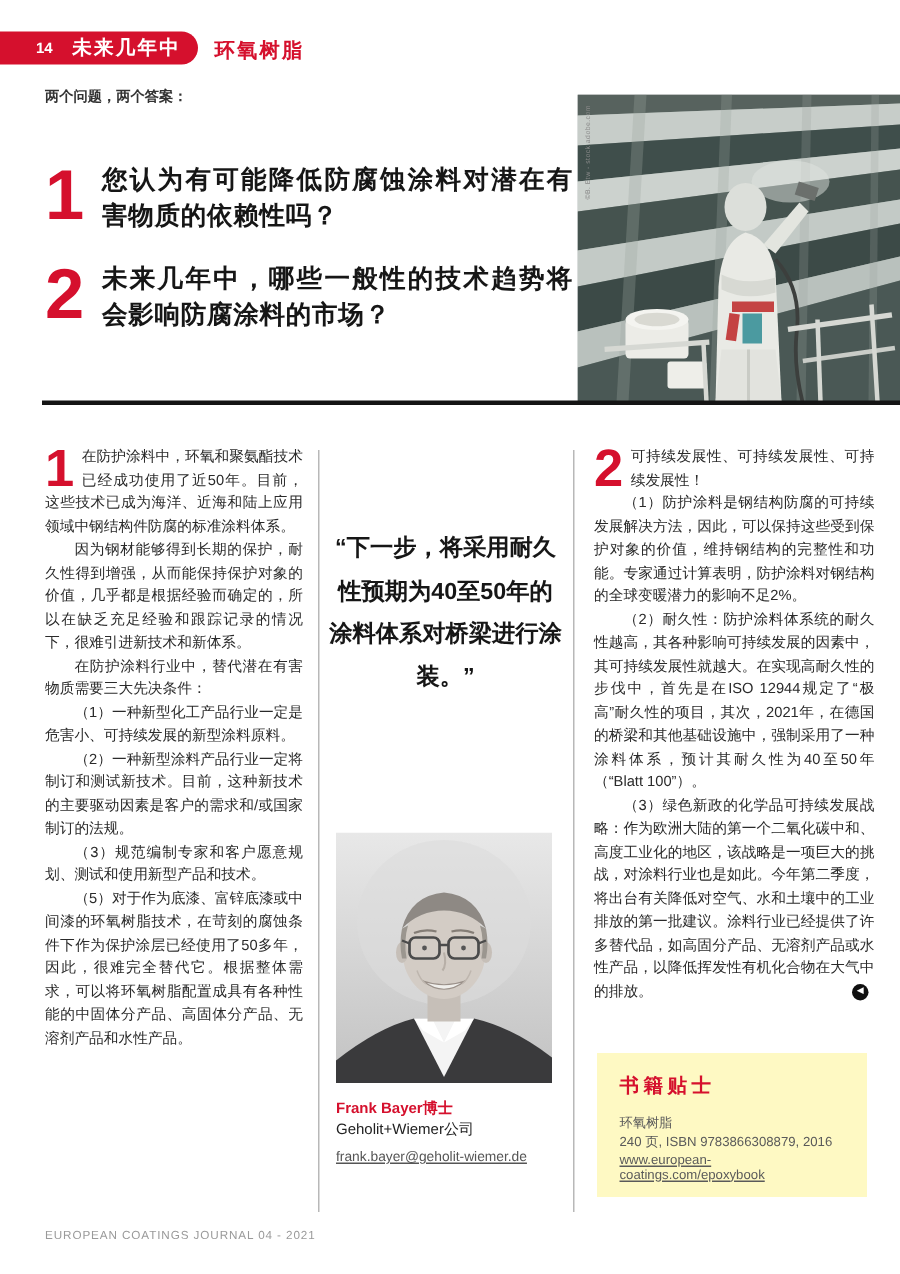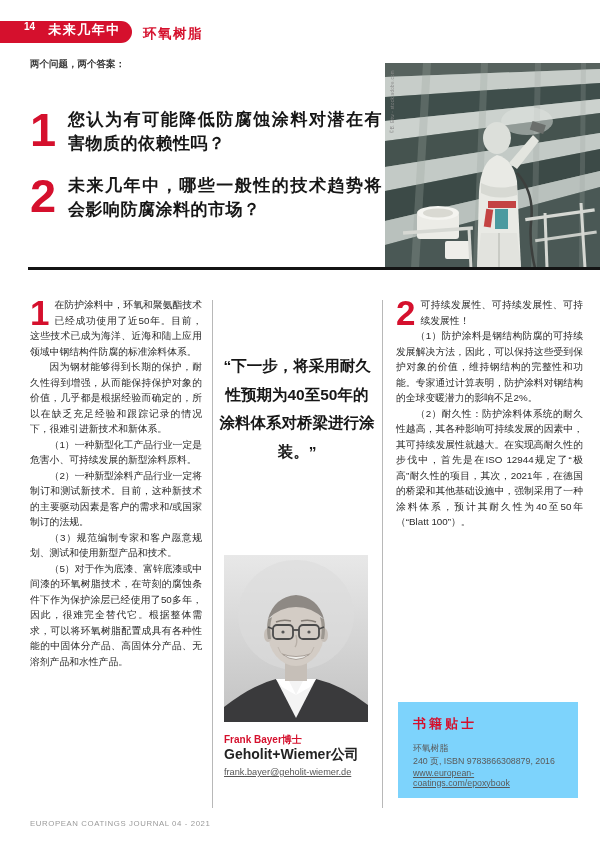--- a/index.html
+++ b/index.html
@@ -8,21 +8,21 @@
     --body:#2a2a2a;
   }
   html,body{margin:0;padding:0;background:#ffffff;}
   .page{
     position:relative;width:600px;height:849px;background:#ffffff;overflow:hidden;
     font-family:"Liberation Sans","DejaVu Sans",sans-serif;
   }
   
   .header-band{
     position:absolute;left:0;top:21px;width:132px;height:22px;background:var(--red);
-    border-radius:0 11px 11px 0;display:flex;
+    border-radius:0 11px 11px 0;display:flex;align-items:center;
   }
   .page-num{color:#fff;font-size:10px;font-weight:bold;margin-left:24px;}
   .section-label{color:#fff;font-size:13px;font-weight:bold;margin-left:13px;letter-spacing:1.5px;}
   .subsection-label{position:absolute;left:143px;top:25px;color:var(--red);font-size:13.5px;font-weight:bold;letter-spacing:1.5px;}
   
   .intro-label{position:absolute;left:30px;top:58px;font-size:9.5px;font-weight:bold;color:#333;}
   .question{position:absolute;left:30px;display:flex;gap:10px;width:352px;}
   .q1{top:108px;} .q2{top:174px;}
   .q-num{color:var(--red);font-size:47px;font-weight:800;line-height:0.95;width:28px;flex:0 0 auto;}
   .q-text{font-size:17px;font-weight:bold;color:#161616;line-height:1.42;letter-spacing:0.5px;text-align:justify;}
@@ -49,25 +49,25 @@
     border-radius:50%;font-size:6px;line-height:11px;text-align:center;text-indent:0;display:inline-block;
   }
   
   .pull-quote{
     position:absolute;left:219px;top:352px;width:156px;text-align:center;
     font-size:15.5px;font-weight:bold;color:#161616;line-height:1.85;
   }
   .portrait{position:absolute;left:224px;top:555px;width:144px;height:167px;}
   .caption{position:absolute;left:224px;top:733px;width:152px;}
   .cap-name{color:var(--red);font-weight:bold;font-size:10px;line-height:14px;}
-  .cap-company{color:#222;font-weight:bold;font-size:14px;line-height:14px;}
+  .cap-company{color:#222;font-weight:normal;font-size:10px;line-height:14px;}
   .cap-role{color:#555;font-size:9.5px;line-height:14px;}
   .cap-email{color:#555;font-size:9.2px;line-height:15px;text-decoration:underline;display:inline-block;cursor:pointer;}
   
-  .book-box{position:absolute;left:398px;top:702px;width:180px;height:96px;background:#7dd3fc;box-sizing:border-box;padding:13px 15px;}
+  .book-box{position:absolute;left:398px;top:702px;width:180px;height:96px;background:#fef9c3;box-sizing:border-box;padding:13px 15px;}
   .book-title{color:var(--red);font-size:13px;font-weight:bold;letter-spacing:3px;margin:0 0 9px 0;}
   .book-name{font-size:8.8px;color:#5a5a5a;line-height:1.45;}
   .book-details{font-size:8.8px;color:#5a5a5a;line-height:1.45;}
   .book-url{font-size:8.8px;color:#5a5a5a;text-decoration:underline;display:inline-block;margin-top:0;cursor:pointer;}
   
   .footer{position:absolute;left:30px;top:819px;font-size:7.8px;color:#9a9a9a;letter-spacing:0.6px;}
 </style>
 </head>
 <body>
 
@@ -139,20 +139,21 @@
   <div class="photo-credit">©B. Etw - stock.adobe.com</div>
 
   <div class="divider"></div>
 
   <div class="vsep vsep1"></div>
   <div class="vsep vsep2"></div>
 
   <div class="body-col col-a">
     <p class="lead"><span class="dropcap">1</span><span>在防护涂料中，环氧和聚氨酯技术已经成功使用了近50年。目前，这些技术已成为海洋、近海和陆上应用领域中钢结构件防腐的标准涂料体系。</span></p>
     <p>因为钢材能够得到长期的保护，耐久性得到增强，从而能保持保护对象的价值，几乎都是根据经验而确定的，所以在缺乏充足经验和跟踪记录的情况下，很难引进新技术和新体系。</p>
+    <p>在防护涂料行业中，替代潜在有害物质需要三大先决条件：</p>
     <p>（1）一种新型化工产品行业一定是危害小、可持续发展的新型涂料原料。</p>
     <p>（2）一种新型涂料产品行业一定将制订和测试新技术。目前，这种新技术的主要驱动因素是客户的需求和/或国家制订的法规。</p>
     <p>（3）规范编制专家和客户愿意规划、测试和使用新型产品和技术。</p>
     <p>（5）对于作为底漆、富锌底漆或中间漆的环氧树脂技术，在苛刻的腐蚀条件下作为保护涂层已经使用了50多年，因此，很难完全替代它。根据整体需求，可以将环氧树脂配置成具有各种性能的中固体分产品、高固体分产品、无溶剂产品和水性产品。</p>
   </div>
 
   <div class="pull-quote">“下一步，将采用耐久性预期为40至50年的涂料体系对桥梁进行涂装。”</div>
 
   <div class="portrait">
     <svg viewBox="0 0 144 167" width="144" height="167">
@@ -194,20 +195,21 @@
   <div class="caption">
     <div class="cap-name">Frank Bayer博士</div>
     <div class="cap-company">Geholit+Wiemer公司</div>
     <a class="cap-email">frank.bayer@geholit-wiemer.de</a>
   </div>
 
   <div class="body-col col-c">
     <p class="lead"><span class="dropcap">2</span><span>可持续发展性、可持续发展性、可持续发展性！</span></p>
     <p>（1）防护涂料是钢结构防腐的可持续发展解决方法，因此，可以保持这些受到保护对象的价值，维持钢结构的完整性和功能。专家通过计算表明，防护涂料对钢结构的全球变暖潜力的影响不足2%。</p>
     <p>（2）耐久性：防护涂料体系统的耐久性越高，其各种影响可持续发展的因素中，其可持续发展性就越大。在实现高耐久性的步伐中，首先是在ISO 12944规定了“极高”耐久性的项目，其次，2021年，在德国的桥梁和其他基础设施中，强制采用了一种涂料体系，预计其耐久性为40至50年（“Blatt 100”）。</p>
+    <p class="last"><span>（3）绿色新政的化学品可持续发展战略：作为欧洲大陆的第一个二氧化碳中和、高度工业化的地区，该战略是一项巨大的挑战，对涂料行业也是如此。今年第二季度，将出台有关降低对空气、水和土壤中的工业排放的第一批建议。涂料行业已经提供了许多替代品，如高固分产品、无溶剂产品或水性产品，以降低挥发性有机化合物在大气中的排放。</span><span class="endmark">◀</span></p>
   </div>
 
   <div class="book-box">
     <div class="book-title">书籍贴士</div>
     <div class="book-name">环氧树脂</div>
     <div class="book-details">240 页, ISBN 9783866308879, 2016</div>
     <a class="book-url">www.european-coatings.com/epoxybook</a>
   </div>
 
   <div class="footer">EUROPEAN COATINGS JOURNAL 04 - 2021</div>

